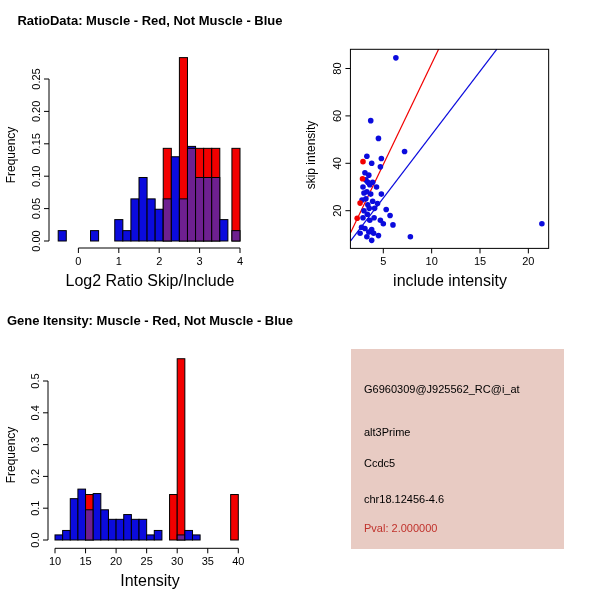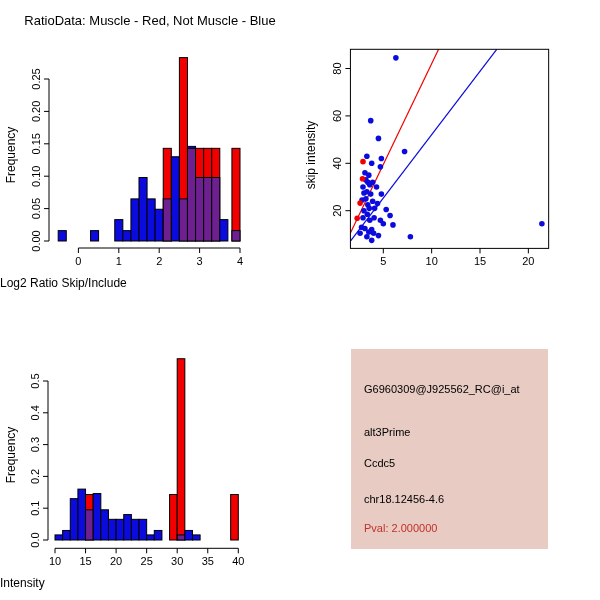--- a/index.html
+++ b/index.html
@@ -1,27 +1,27 @@
 <!DOCTYPE html>
 <html><head>
 <meta charset="utf-8">
 <style>
   html,body{margin:0;padding:0;background:#fff;}
   .stage{position:relative;width:600px;height:600px;background:#ffffff;
          font-family:"Liberation Sans",sans-serif;color:#000;overflow:hidden;}
   .quad{position:absolute;width:300px;height:300px;}
   .chart-title{position:absolute;top:13px;left:0;right:0;text-align:center;
-               font-weight:normal;font-size:13px;white-space:nowrap;}
-  .xlab{position:absolute;bottom:10px;left:0;right:0;text-align:left;font-size:12px;}
+               font-weight:bold;font-size:13px;white-space:nowrap;}
+  .xlab{position:absolute;bottom:10px;left:0;right:0;text-align:center;font-size:16px;}
   .ylab{position:absolute;left:2px;top:50px;height:210px;width:18px;
         display:flex;align-items:center;justify-content:center;font-size:12px;}
   .ylab span{transform:rotate(-90deg);white-space:nowrap;}
   svg.chart{position:absolute;left:0;top:0;}
   svg text{font-family:"Liberation Sans",sans-serif;font-size:11px;fill:#000;}
-  .info-box{position:absolute;left:51px;top:49px;width:197px;height:200px;}
+  .info-box{position:absolute;left:51px;top:49px;width:197px;height:200px;padding-left:16px;}
   .info-line{position:absolute;left:13px;font-size:11px;white-space:nowrap;}
 </style>
 </head>
 <body>
 
 <div class="stage">
 
   <div class="quad" style="left:0;top:0">
     <div class="chart-title">RatioData: Muscle - Red, Not Muscle - Blue</div>
     <div class="ylab">
@@ -150,23 +150,25 @@
         <text x="228.35000000000002" y="265.38300000000004" text-anchor="middle">20</text>
         <line x1="45.422000000000004" y1="210.70000000000002" x2="50.422000000000004" y2="210.70000000000002" stroke="#000000" stroke-width="1"></line>
         <text x="37.422000000000004" y="210.70000000000002" text-anchor="middle" transform="rotate(-90 37.422000000000004 210.70000000000002)" dominant-baseline="central">20</text>
         <line x1="45.422000000000004" y1="163.3" x2="50.422000000000004" y2="163.3" stroke="#000000" stroke-width="1"></line>
         <text x="37.422000000000004" y="163.3" text-anchor="middle" transform="rotate(-90 37.422000000000004 163.3)" dominant-baseline="central">40</text>
         <line x1="45.422000000000004" y1="115.9" x2="50.422000000000004" y2="115.9" stroke="#000000" stroke-width="1"></line>
         <text x="37.422000000000004" y="115.9" text-anchor="middle" transform="rotate(-90 37.422000000000004 115.9)" dominant-baseline="central">60</text>
         <line x1="45.422000000000004" y1="68.5" x2="50.422000000000004" y2="68.5" stroke="#000000" stroke-width="1"></line>
         <text x="37.422000000000004" y="68.5" text-anchor="middle" transform="rotate(-90 37.422000000000004 68.5)" dominant-baseline="central">80</text>
       </svg>
+    <div class="xlab">include intensity</div>
   </div>
 
   <div class="quad" style="left:0;top:300px">
+    <div class="chart-title">Gene Itensity: Muscle - Red, Not Muscle - Blue</div>
     <div class="ylab">
         <span>Frequency</span>
       </div>
     <svg class="chart" width="300" height="300">
         <rect x="55" y="234.912" width="7.6375" height="5.087999999999994" fill="#0b0bdd" stroke="#000000" stroke-width="1"></rect>
         <rect x="62.637499999999996" y="230.46" width="7.6375" height="9.539999999999992" fill="#0b0bdd" stroke="#000000" stroke-width="1"></rect>
         <rect x="70.275" y="198.66" width="7.6375" height="41.34" fill="#0b0bdd" stroke="#000000" stroke-width="1"></rect>
         <rect x="77.91250000000001" y="189.12" width="7.6375" height="50.879999999999995" fill="#0b0bdd" stroke="#000000" stroke-width="1"></rect>
         <rect x="85.55000000000001" y="194.526" width="7.6375" height="45.47399999999999" fill="#f20000" stroke="#000000" stroke-width="1"></rect>
         <rect x="85.55000000000001" y="209.79" width="7.6375" height="30.210000000000008" fill="#6e2090" stroke="#000000" stroke-width="1"></rect>

